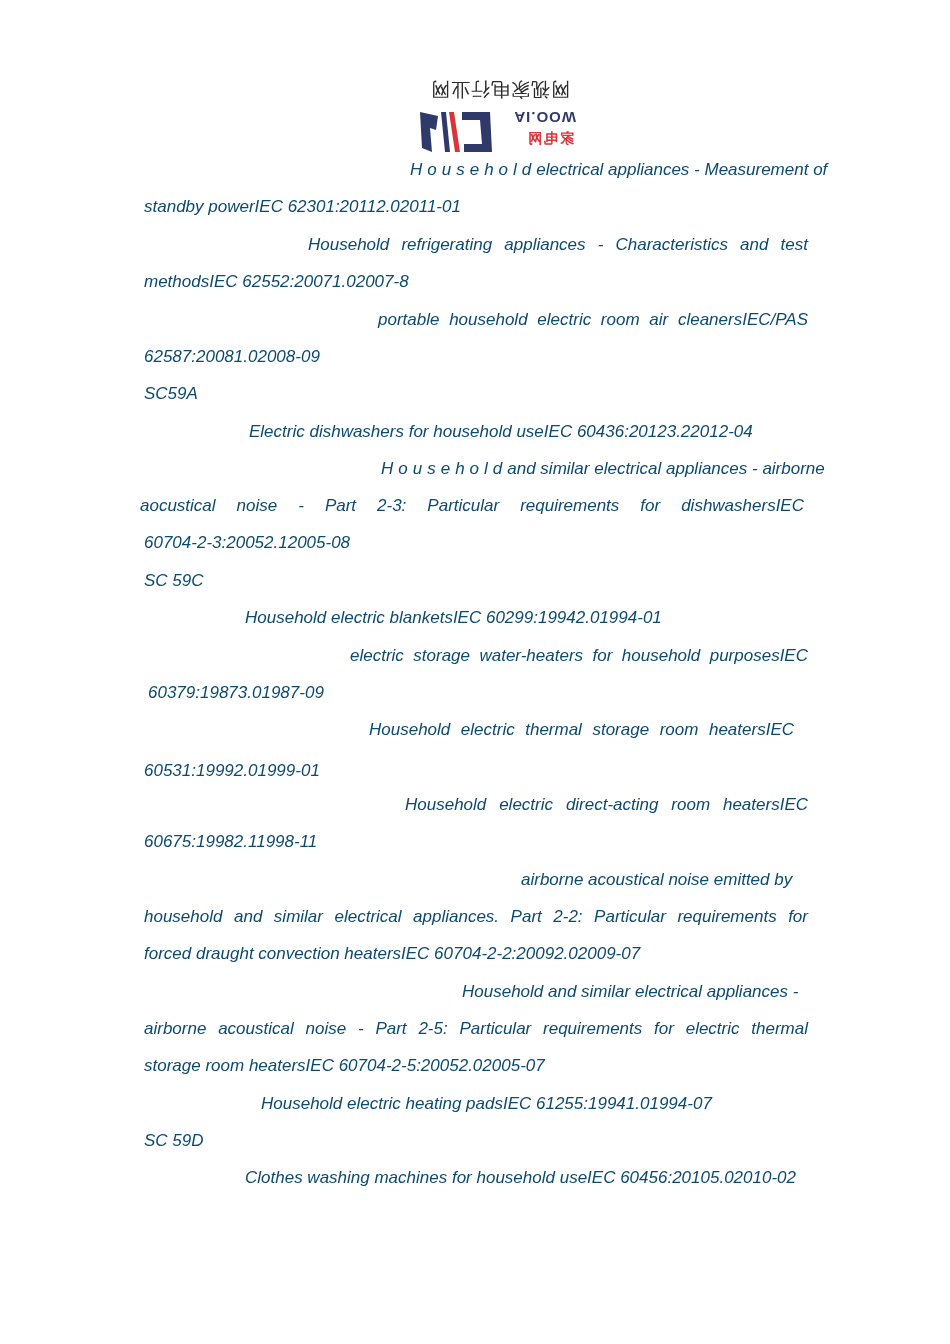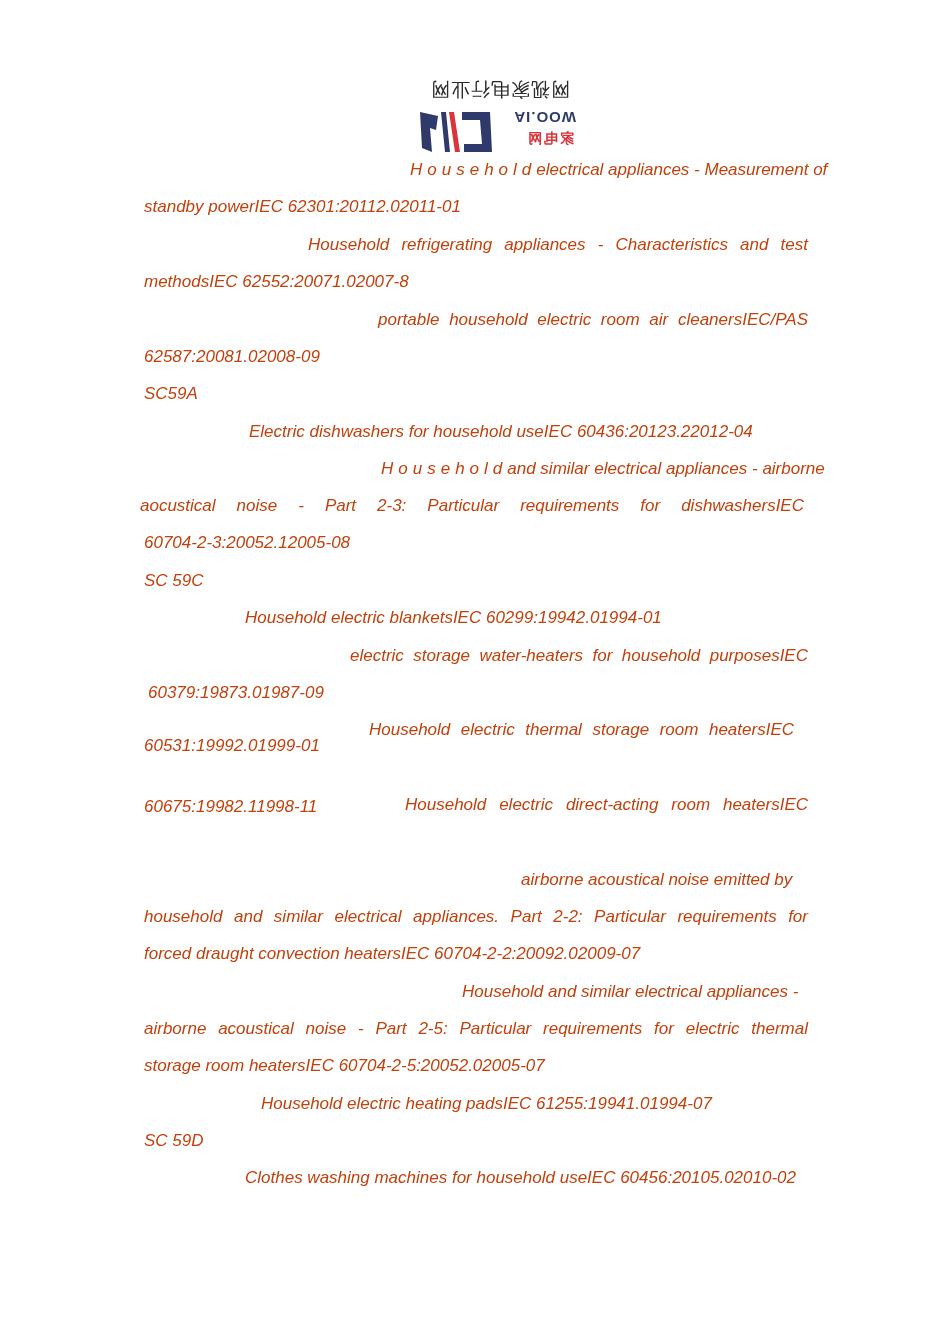--- a/index.html
+++ b/index.html
@@ -67,21 +67,21 @@
     font-weight: bold;
     letter-spacing: 2px;
   }
   
   .line {
     position: absolute;
     font-style: italic;
     font-size: 17px;
     line-height: 22px;
     white-space: nowrap;
-    color: #c2410c;
+    color: #0c4a6e;
   }
   .justify {
     text-align: justify;
     text-align-last: justify;
     white-space: normal;
   }
   .spaced-word {
     letter-spacing: 5px;
   }
 </style>
@@ -130,24 +130,24 @@
   <div class="line" style="left:144px; top:532px;">60704-2-3:20052.12005-08</div>
 
   <div class="line" style="left:144px; top:570px;">SC 59C</div>
 
   <div class="line" style="left:245px; top:607px;">Household electric blanketsIEC 60299:19942.01994-01</div>
 
   <div class="line justify" style="left:350px; top:645px; width:458px;">electric storage water-heaters for household purposesIEC</div>
   <div class="line" style="left:148px; top:682px;">60379:19873.01987-09</div>
 
   <div class="line justify" style="left:369px; top:719px; width:425px;">Household electric thermal storage room heatersIEC</div>
-  <div class="line" style="left:144px; top:735px;">60531:19992.01999-01</div>
+  <div class="line" style="left:144px; top:760px;">60531:19992.01999-01</div>
 
   <div class="line justify" style="left:405px; top:794px; width:403px;">Household electric direct-acting room heatersIEC</div>
-  <div class="line" style="left:144px; top:796px;">60675:19982.11998-11</div>
+  <div class="line" style="left:144px; top:831px;">60675:19982.11998-11</div>
 
   <div class="line" style="left:521px; top:869px;">airborne acoustical noise emitted by</div>
   <div class="line justify" style="left:144px; top:906px; width:664px;">household and similar electrical appliances. Part 2-2: Particular requirements for</div>
   <div class="line" style="left:144px; top:943px;">forced draught convection heatersIEC 60704-2-2:20092.02009-07</div>
 
   <div class="line" style="left:462px; top:981px;">Household and similar electrical appliances -</div>
   <div class="line justify" style="left:144px; top:1018px; width:664px;">airborne acoustical noise - Part 2-5: Particular requirements for electric thermal</div>
   <div class="line" style="left:144px; top:1055px;">storage room heatersIEC 60704-2-5:20052.02005-07</div>
 
   <div class="line" style="left:245px; top:1093px;margin-left:16px;">Household electric heating padsIEC 61255:19941.01994-07</div>

